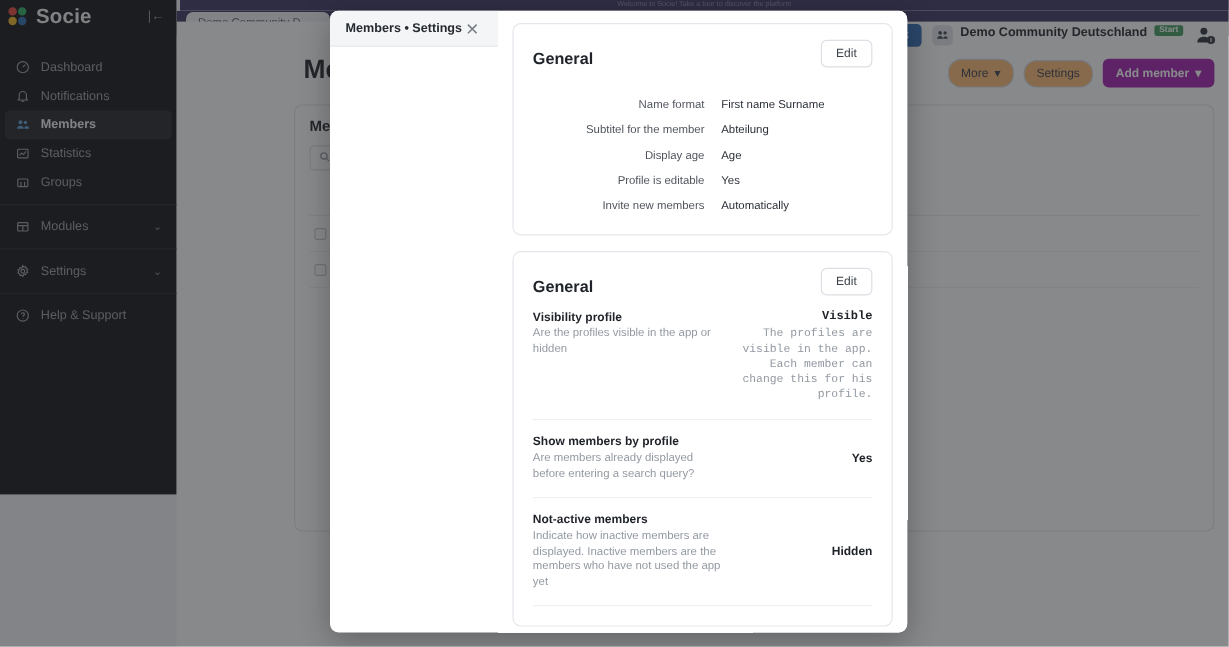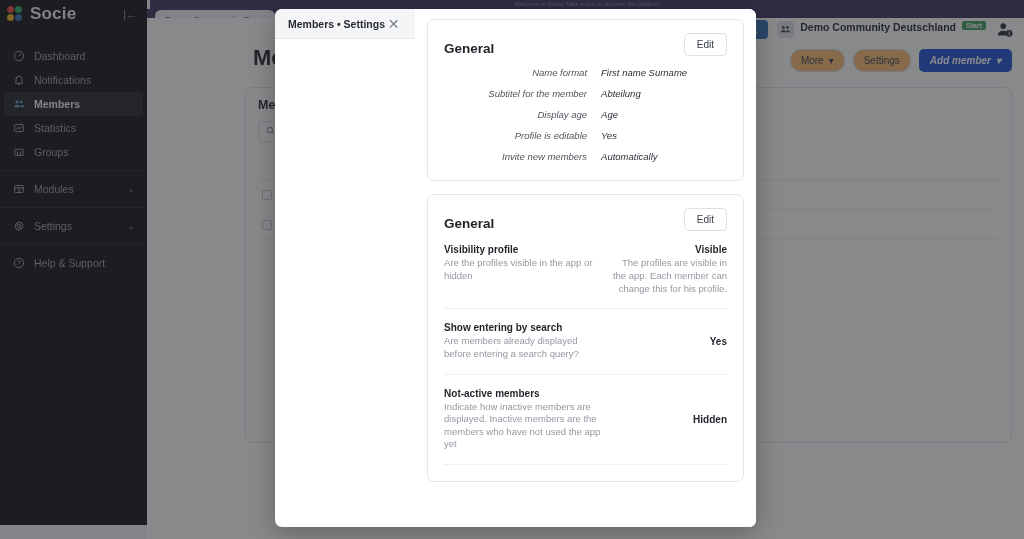--- a/index.html
+++ b/index.html
@@ -17,21 +17,21 @@
     background: #3b3363;
     overflow: hidden;
   }
   .top-banner .bnr-txt {
     font-size: 6px; color: #cfc9e6; line-height: 9px;
     text-align: center; white-space: nowrap; opacity: .55;
   }
 
   
   .sidebar {
-    position: absolute; left: 0; top: 0; width: 147px; height: 525px;
+    position: absolute; left: 0; top: 0; width: 147px; height: 412px;
     background: #111113; color: #b9bbc0; z-index: 5;
   }
   .brand {
     display: flex; align-items: center; height: 28px; padding: 0 8px 0 7px; gap: 7px;
   }
   .brand-logo { width: 16px; height: 16px; position: relative; flex: 0 0 auto; }
   .brand-logo i { position: absolute; width: 7px; height: 7px; border-radius: 50%; display:block;}
   .brand-logo i:nth-child(1){ left:0; top:0; background:#e8463a; }
   .brand-logo i:nth-child(2){ left:8px; top:0; background:#27ae60; }
   .brand-logo i:nth-child(3){ left:0; top:8px; background:#f0b323; }
@@ -92,23 +92,23 @@
 
   .page-toolbar {
     position: absolute; right: 12px; top: 8px; display: flex; align-items: center; gap: 8px;
   }
   .btn-ghost {
     border: 1px solid #d6d9de; background: #fdba74; color: #3b4049;
     font-size: 10px; padding: 5px 10px; border-radius: 11px; cursor: pointer;
     display: flex; align-items: center; gap: 5px;
   }
   .btn-primary {
-    background: #1d4ed8; color: #fff; font-size: 10px; font-weight: 600;
+    background: #a21caf; color: #fff; font-size: 10px; font-weight: 600;
     padding: 6px 11px; border-radius: 5px; cursor: pointer;
-    display: flex; align-items: center; gap: 5px; font-style: italic;
+    display: flex; align-items: center; gap: 5px;
   }
 
   .members-card {
     position: absolute; left: 98px; right: 12px; top: 46px; bottom: 96px;
     border: 1px solid #e3e6ea; border-radius: 7px; background: #fff;
     padding: 10px 12px;
   }
   .members-card-title { font-size: 12.5px; font-weight: 700; color: #1f2329; }
   .search-box {
     margin-top: 9px; width: 170px; height: 21px; border: 1px solid #dde0e5;
@@ -164,42 +164,42 @@
   }
   .card-head { display: flex; align-items: flex-end; }
   .card-title { font-size: 13.5px; font-weight: 700; color: #1f2329; }
   .edit-btn {
     margin-left: auto; border: 1px solid #dcdfe4; background: #fff;
     border-radius: 5px; font-size: 10px; color: #3b4049;
     padding: 5px 12px; cursor: pointer;
   }
 
   
-  .dl { margin-top: 11px; font-style: italic; }
+  .dl { margin-top: 26px; }
   .dl-row { display: flex; align-items: baseline; margin-bottom: 10px; }
   .dl-row:last-child { margin-bottom: 2px; }
   .dl-label {
     width: 157px; text-align: right; font-size: 9.5px; color: #50555d;
     padding-right: 14px; flex: 0 0 auto;
   }
   .dl-value { font-size: 9.5px; color: #2b3038; }
 
   
   .srow {
     display: flex; padding: 13px 0; border-bottom: 1px solid #eef0f2;
   }
   .srow:last-child { border-bottom: 1px solid #eef0f2; }
   .srow-left { width: 168px; flex: 0 0 auto; padding-right: 10px; }
   .srow-name { font-size: 10px; font-weight: 700; color: #1f2329; margin-bottom: 2px; }
   .srow-desc { font-size: 9.5px; color: #9399a2; line-height: 1.32; }
   .srow-right {
     flex: 1 1 auto; display: flex; flex-direction: column;
     align-items: flex-end; justify-content: center;
   }
-  .srow-right.top { justify-content: flex-start; }
+  .srow-right.top { justify-content: flex-start; font-family: Liberation Mono, monospace; }
   .srow-val { font-size: 10px; font-weight: 700; color: #1f2329; }
   .srow-val-desc {
     font-size: 9.5px; color: #9399a2; text-align: right;
     line-height: 1.35; margin-top: 2px;
   }
   .modal-footer {
     flex: 0 0 auto; height: 40px; background: #fff; border-top: 1px solid #fff;
     display: flex; align-items: center; justify-content: flex-end; padding: 0 15px;
   }
   .close-btn {
@@ -463,21 +463,21 @@
             <div class="srow-desc">Are the profiles visible in the app or hidden</div>
           </div>
           <div class="srow-right top">
             <div class="srow-val">Visible</div>
             <div class="srow-val-desc">The profiles are visible in the app. Each member can change this for his profile.</div>
           </div>
         </div>
 
         <div class="srow">
           <div class="srow-left">
-            <div class="srow-name">Show entering by search</div>
+            <div class="srow-name">Show members by profile</div>
             <div class="srow-desc">Are members already displayed before entering a search query?</div>
           </div>
           <div class="srow-right">
             <div class="srow-val">Yes</div>
           </div>
         </div>
 
         <div class="srow">
           <div class="srow-left">
             <div class="srow-name">Not-active members</div>

